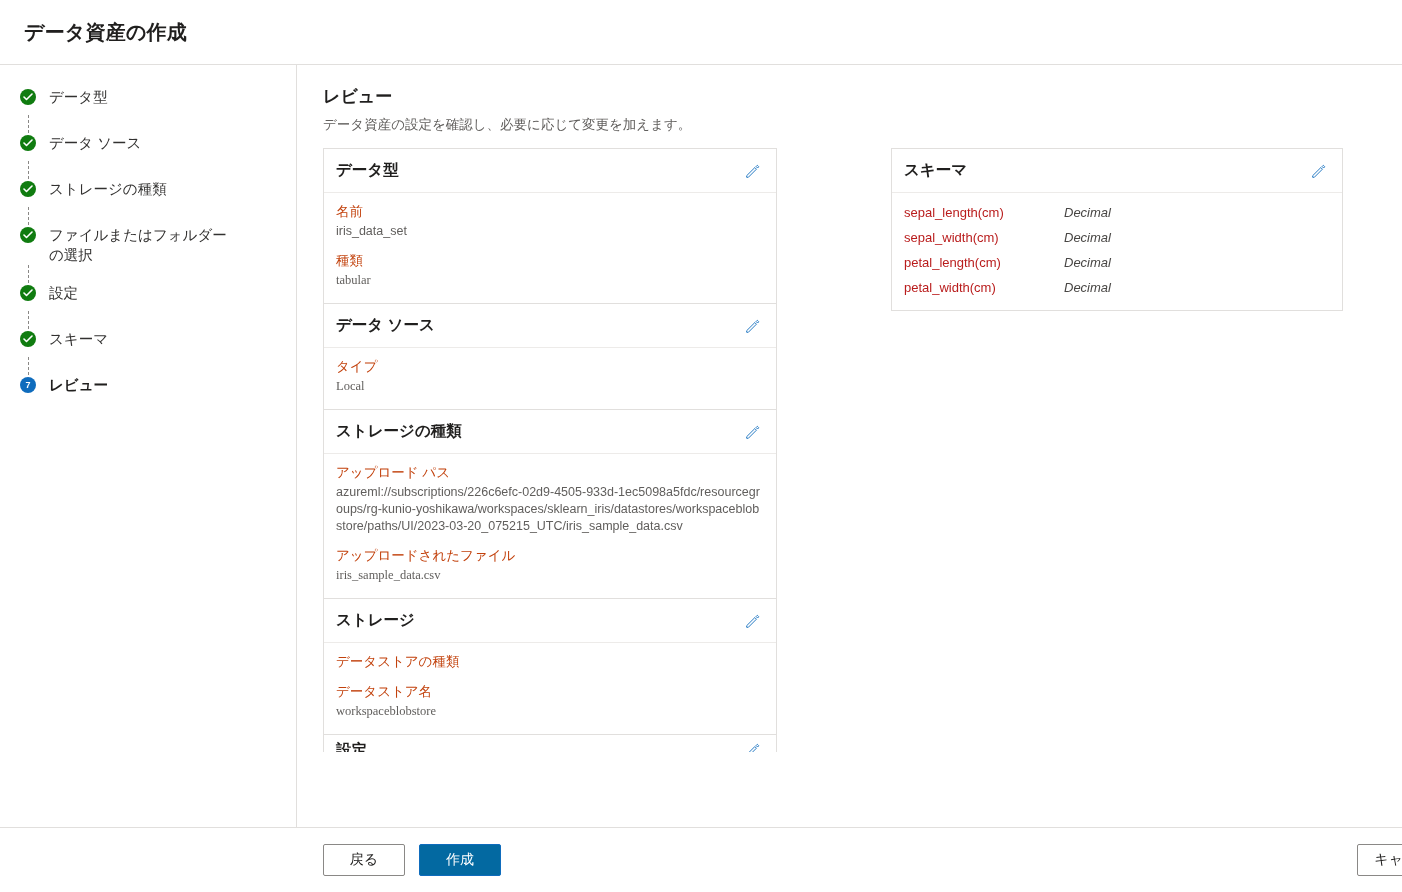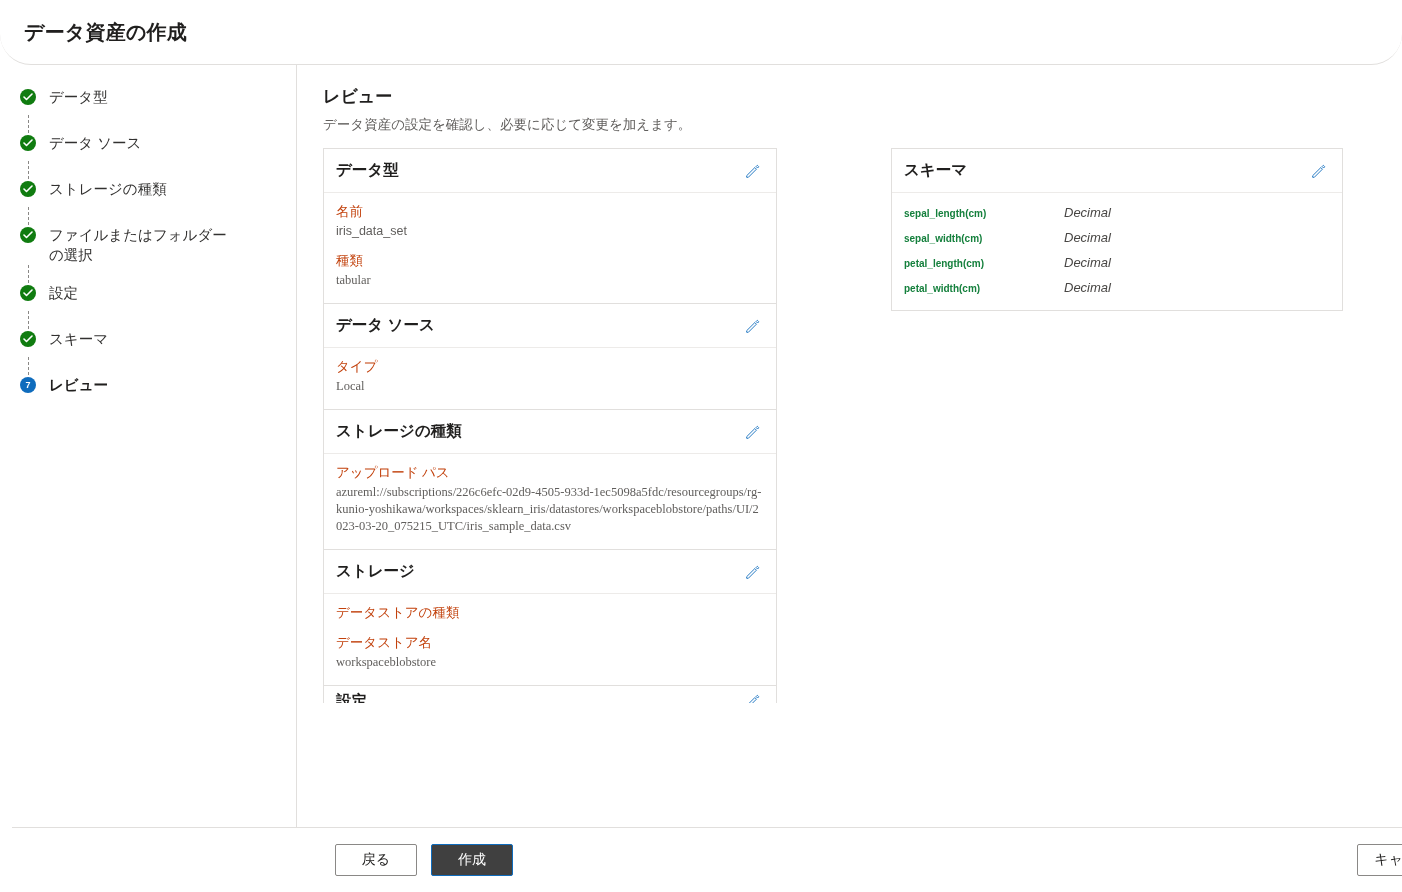--- a/index.html
+++ b/index.html
@@ -12,21 +12,20 @@
     overflow: hidden;
   }
 
   
   .wizard-header {
     height: 65px;
     border-bottom: 1px solid #e1dfdd;
     display: flex;
     align-items: center;
     padding: 0 24px;
-    border-radius: 31px;
   }
   .wizard-title {
     font-size: 20px;
     font-weight: 600;
     color: #201f1e;
     letter-spacing: .2px;
   }
 
   
   .wizard-body {
@@ -159,35 +158,35 @@
   }
 
   
   .schema-row {
     display: flex;
     padding: 5px 12px;
     align-items: baseline;
   }
   .schema-name {
     width: 160px;
-    font-size: 10px;
-    font-weight: 700;
-    color: #15803d;
+    font-size: 13px;
+    font-weight: 400;
+    color: #b91c1c;
   }
   .schema-type {
     font-size: 13px;
     font-style: italic;
     color: #484644;
   }
   .schema-body { padding: 7px 0 10px 0; }
 
   
   .footer {
     position: absolute;
-    left: 12px; right: 0; bottom: 0;
+    left: 0; right: 0; bottom: 0;
     height: 65px;
     border-top: 1px solid #e1dfdd;
     background: #fff;
     display: flex;
     align-items: center;
     padding-left: 323px;
     z-index: 5;
   }
   .btn {
     height: 32px;
@@ -197,21 +196,21 @@
     cursor: pointer;
     padding: 0 16px;
     font-family: "Liberation Sans", sans-serif;
   }
   .btn-secondary {
     background: #fff;
     border: 1px solid #8a8886;
     color: #201f1e;
   }
   .btn-primary {
-    background: #404040;
+    background: #0369a1;
     border: 1px solid #0f6cbd;
     color: #fff;
     margin-left: 14px;
   }
   .btn-cancel {
     position: absolute;
     right: -18px;
     background: #fff;
     border: 1px solid #8a8886;
     color: #201f1e;
@@ -384,20 +383,24 @@
             <span class="edit-icon">
               <svg width="18" height="18" viewBox="0 0 20 20">
                   <path d="M3 15.2V17h1.8l9-9-1.8-1.8-9 9zM16.1 5.6c.2-.2.2-.5 0-.7l-1-1a.5.5 0 00-.7 0l-1 1L15.1 6.7l1-1.1z" fill="none" stroke="#0f6cbd" stroke-width="1"></path>
                 </svg>
             </span>
           </div>
           <div class="card-body">
             <div class="field">
               <div class="field-label">アップロード パス</div>
               <div class="field-value">azureml://subscriptions/226c6efc-02d9-4505-933d-1ec5098a5fdc/resourcegroups/rg-kunio-yoshikawa/workspaces/sklearn_iris/datastores/workspaceblobstore/paths/UI/2023-03-20_075215_UTC/iris_sample_data.csv</div>
+            </div>
+            <div class="field">
+              <div class="field-label">アップロードされたファイル</div>
+              <div class="field-value">iris_sample_data.csv</div>
             </div>
           </div>
         </div>
 
         <div class="card">
           <div class="card-head">
             <span class="card-title">ストレージ</span>
             <span class="edit-icon">
               <svg width="18" height="18" viewBox="0 0 20 20">
                   <path d="M3 15.2V17h1.8l9-9-1.8-1.8-9 9zM16.1 5.6c.2-.2.2-.5 0-.7l-1-1a.5.5 0 00-.7 0l-1 1L15.1 6.7l1-1.1z" fill="none" stroke="#0f6cbd" stroke-width="1"></path>

